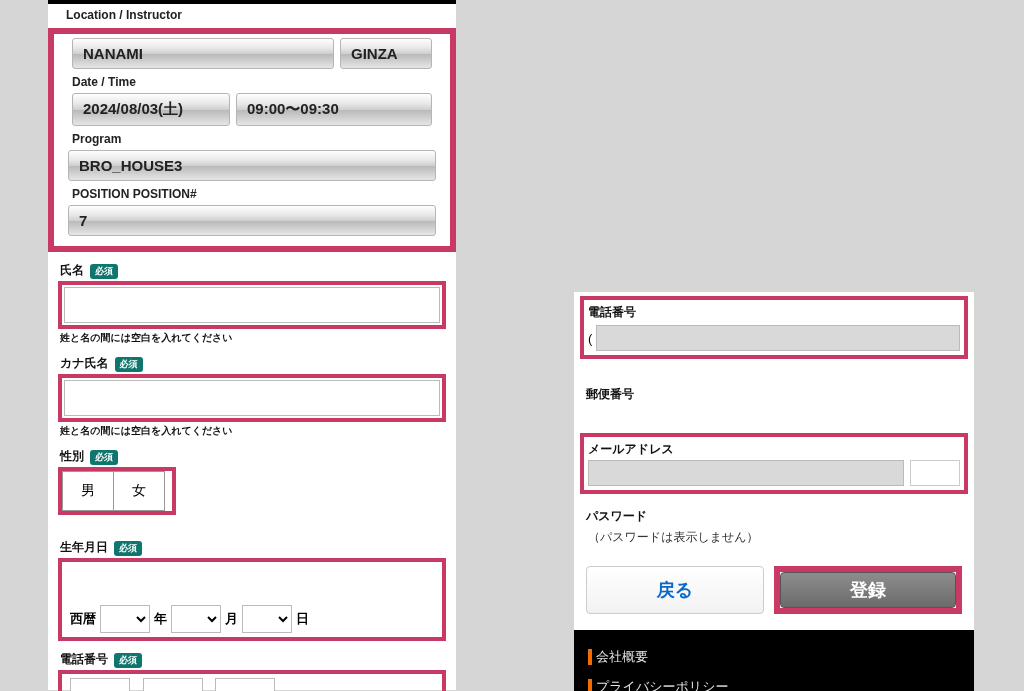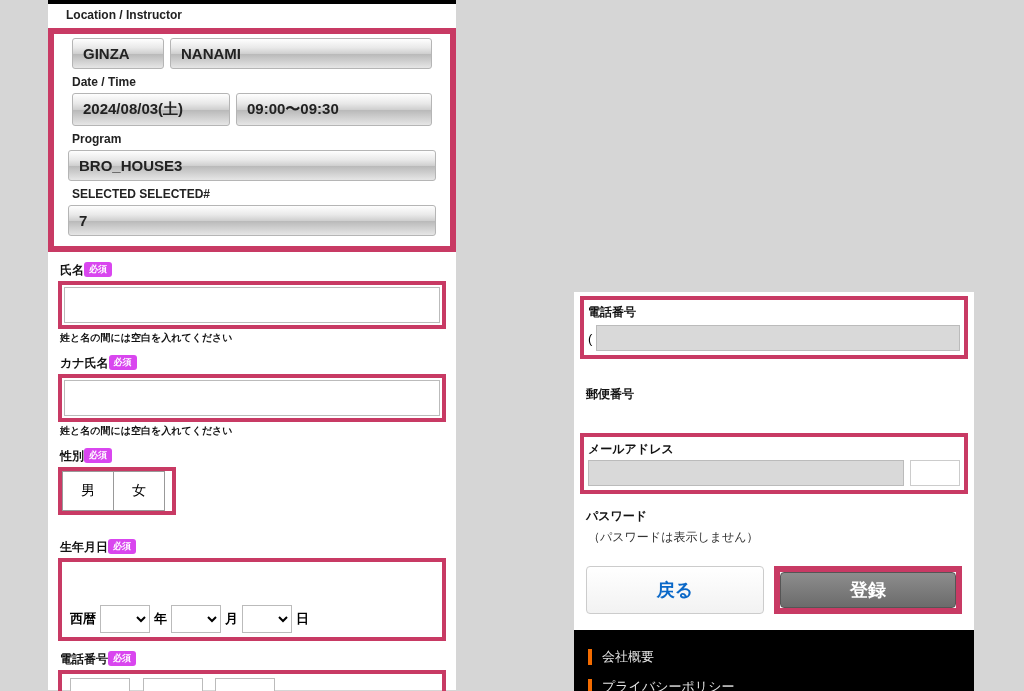--- a/index.html
+++ b/index.html
@@ -52,27 +52,28 @@
     border: 6px solid #c83a64;
     margin: 4px 0;
   }
 
   
   .flabel {
     font-size: 12px;
     font-weight: 700;
     color: #111;
     display: flex;
-    align-items: flex-start;
+    align-items: flex-end;
+    gap: 6px;
     padding: 0 8px;
     margin-top: 10px;
   }
   .req {
     display: inline-block;
-    background: #d946ef;
+    background: #0f766e;
     color: #fff;
     font-size: 9px;
     font-weight: 700;
     padding: 1px 5px;
     border-radius: 3px;
   }
   .tinput {
     width: 100%;
     height: 36px;
     border: 1px solid #bbb;
@@ -208,54 +209,54 @@
     justify-content: center;
   }
 
   .footer-dark {
     background: #000;
     padding: 12px 14px;
   }
   .flink {
     display: flex;
     align-items: center;
-    gap: 10px;
+    gap: 4px;
     color: #e5e5e5;
     font-size: 13px;
     padding: 6px 0;
   }
   .obar {
     width: 4px;
     height: 16px;
     background: #f46c00;
   }
 </style>
 </head>
 <body>
 
 <div class="phone-left">
   <div class="topbar"></div>
 
   <div class="section-lbl">Location / Instructor</div>
 
   <div class="hl-block" style="padding-top:2px;padding-bottom:8px;">
     <div class="row2">
+      <div class="metal" style="flex:1;">NANAMI</div>
       <div class="metal" style="width:92px;">GINZA</div>
-      <div class="metal" style="flex:1;">NANAMI</div>
     </div>
     <div class="section-lbl">Date / Time</div>
     <div class="row2">
       <div class="metal" style="width:158px;">2024/08/03(土)</div>
       <div class="metal" style="flex:1;">09:00〜09:30</div>
     </div>
     <div class="section-lbl">Program</div>
     <div class="row1">
       <div class="metal">BRO_HOUSE3</div>
     </div>
-    <div class="section-lbl">SELECTED SELECTED#</div>
+    <div class="section-lbl">POSITION POSITION#</div>
     <div class="row1">
       <div class="metal">7</div>
     </div>
   </div>
 
   <div class="form-inner">
 
     <div class="flabel">
       <span>氏名</span>
       <span class="req">必須</span>

